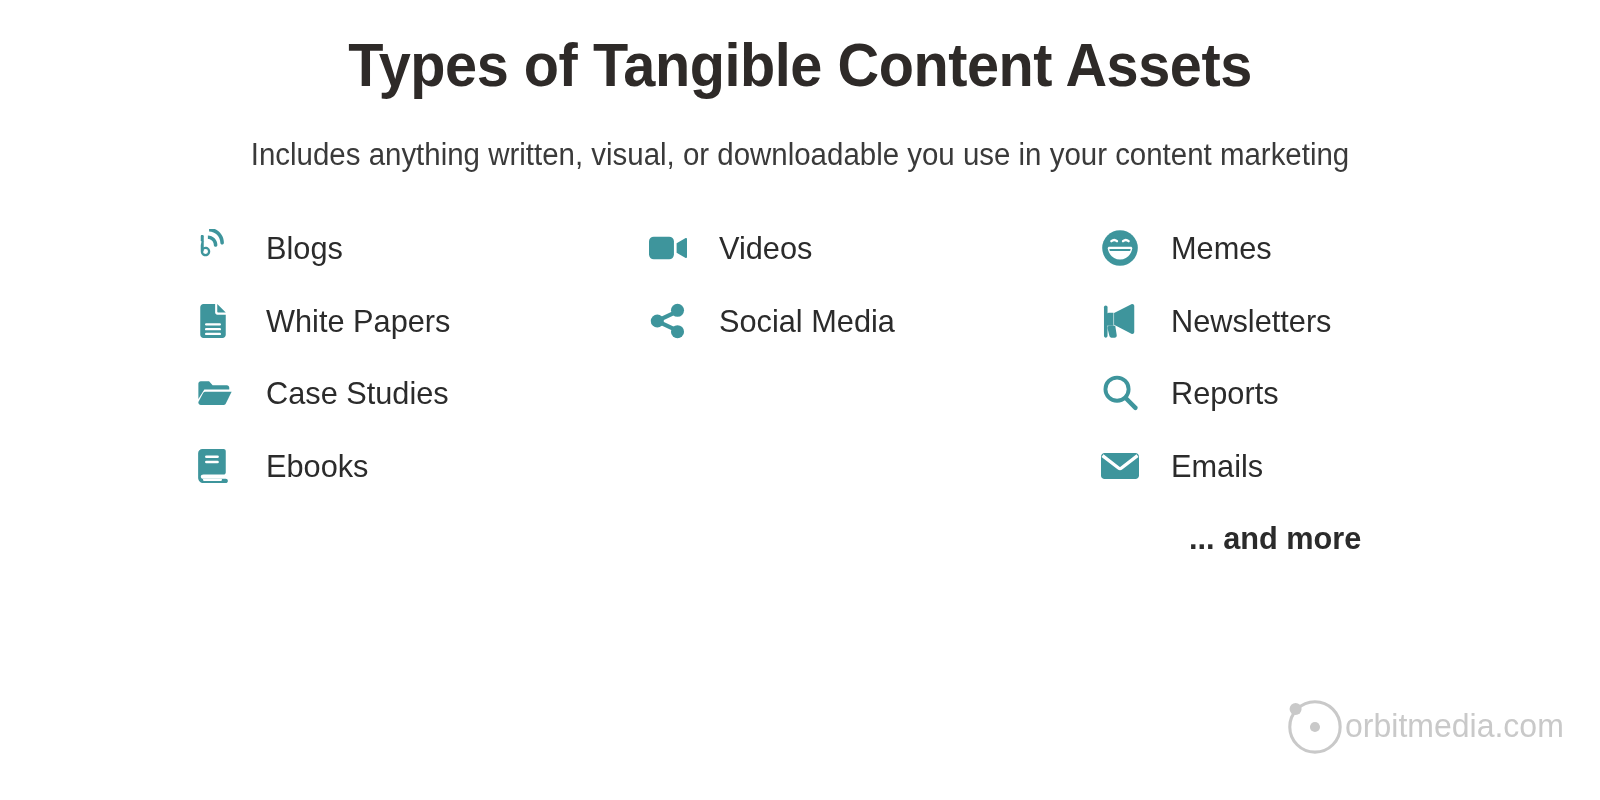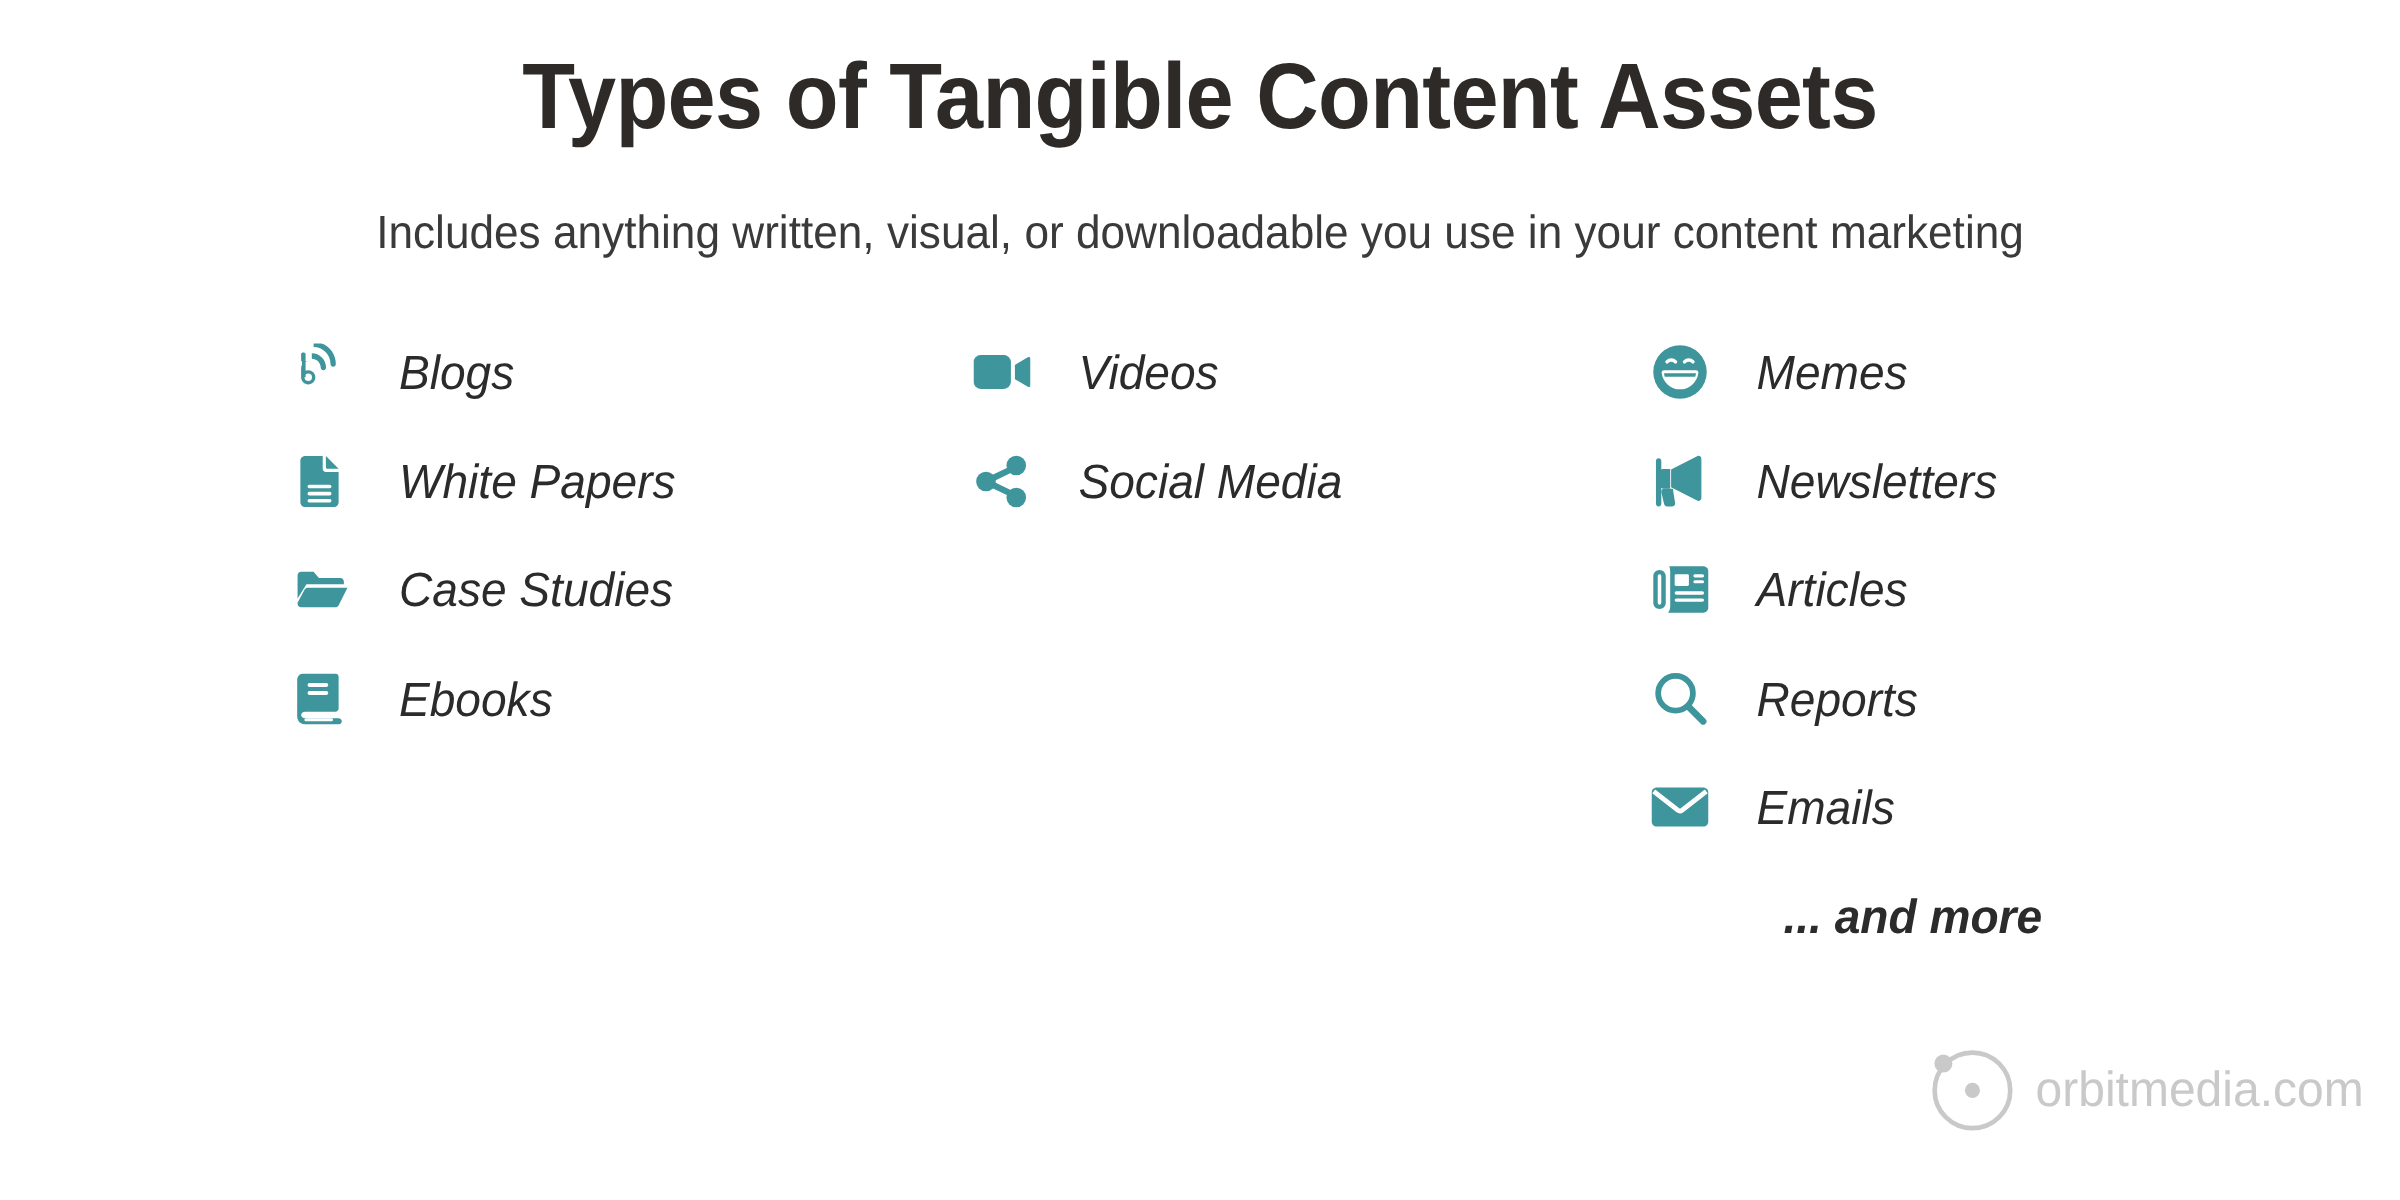--- a/index.html
+++ b/index.html
@@ -62,21 +62,20 @@
     top: 212px;
     left: 0;
     width: 1600px;
     height: 430px;
   }
 
   .column {
     position: absolute;
     top: 0;
     width: 440px;
-    font-style: italic;
   }
   .column.col-0 { left: 196px; }
   .column.col-1 { left: 649px; }
   .column.col-2 { left: 1101px; }
 
   .item {
     position: relative;
     height: 72.5px;
     display: flex;
     align-items: center;
@@ -116,21 +115,20 @@
     margin-left: 88px;
   }
 
   
   .logo {
     position: absolute;
     left: 1283px;
     top: 694px;
     display: flex;
     align-items: center;
-    gap: 12px;
   }
   .logo-mark {
     width: 62px;
     height: 62px;
     position: relative;
     flex: 0 0 62px;
   }
   .logo-mark svg { display: block; width: 62px; height: 62px; }
   .logo-text {
     font-family: "Liberation Sans", sans-serif;
@@ -259,36 +257,20 @@
           <svg viewBox="0 0 64 64" aria-hidden="true">
             <path d="M8 6c-1.7 0-3 1.3-3 3v48c0 1.7 1.3 3 3 3s3-1.3 3-3V9c0-1.7-1.3-3-3-3z"></path>
             <path d="M56 6.5c0-2.5-2.6-4.1-4.8-2.9L22 18.5v20L51.2 53.4c2.2 1.2 4.8-.4 4.8-2.9V6.5z"></path>
             <path d="M13 18h8v22h-8c-2.2 0-4-1.8-4-4V22c0-2.2 1.8-4 4-4z"></path>
             <path d="M14 40h10l2.5 16c.3 2.2-1.4 4-3.6 4h-5.2c-1.8 0-3.3-1.3-3.6-3.1L11 44c-.3-2.1 1-4 3-4z"></path>
           </svg>
         </span>
         <span class="item-label">Newsletters</span>
       </div>
 
-      <div class="item">
-        <span class="item-icon">
-          <svg viewBox="0 0 64 56" aria-hidden="true">
-            <path d="M9 6c-3.9 0-7 3.1-7 7v30c0 3.9 3.1 7 7 7 3.9 0 7-3.1 7-7V13c0-3.9-3.1-7-7-7zm0 5c1.1 0 2 .9 2 2v30c0 1.1-.9 2-2 2s-2-.9-2-2V13c0-1.1.9-2 2-2z"></path>
-            <path d="M20 2h38c3.3 0 6 2.7 6 6v40c0 3.3-2.7 6-6 6H18.5c1.6-1.8 2.5-4.3 2.5-7V8c0-2.2-.4-4.3-1-6z"></path>
-            <g fill="#fff">
-              <rect x="26" y="11" width="16" height="13" rx="1.6"></rect>
-              <rect x="47" y="11" width="12" height="3.4" rx="1.7"></rect>
-              <rect x="47" y="17.5" width="12" height="3.4" rx="1.7"></rect>
-              <rect x="26" y="30" width="33" height="3.8" rx="1.9"></rect>
-              <rect x="26" y="38" width="33" height="3.8" rx="1.9"></rect>
-            </g>
-          </svg>
-        </span>
-        <span class="item-label">Articles</span>
-      </div>
 
       <div class="item">
         <span class="item-icon">
           <svg viewBox="0 0 64 64" aria-hidden="true">
             <circle cx="27" cy="25.5" r="19.5" fill="none" stroke="#3e959c" stroke-width="6.5"></circle>
             <path d="M41.5 40.5L58 57" fill="none" stroke="#3e959c" stroke-width="7.5" stroke-linecap="round"></path>
           </svg>
         </span>
         <span class="item-label">Reports</span>
       </div>

